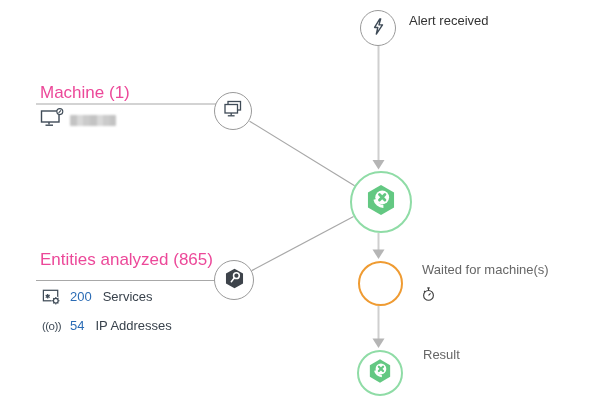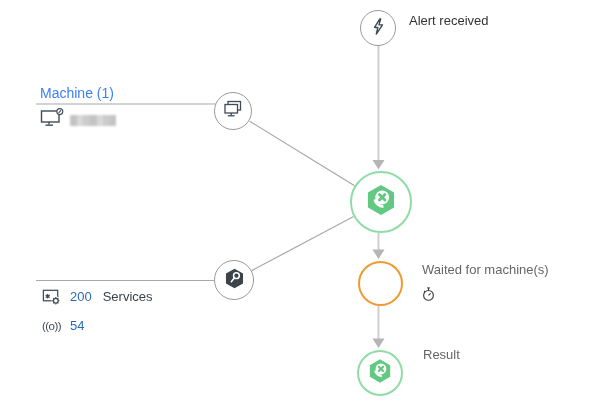--- a/index.html
+++ b/index.html
@@ -10,21 +10,21 @@
   .connectors{position:absolute;left:0;top:0;width:605px;height:405px;pointer-events:none;}
   .node{
     position:absolute;background:#fff;border-radius:50%;box-sizing:border-box;
     display:flex;align-items:center;justify-content:center;cursor:pointer;
   }
   .node-gray{border:1.5px solid #9a9a9a;}
   .node-green{border:2px solid #8fdca6;}
   .node-orange{border:2px solid #ef9b32;}
   .lbl{position:absolute;font-size:13px;line-height:16px;color:#333;white-space:nowrap;}
   .lbl-gray{color:#666;}
-  .heading{position:absolute;font-size:14px;line-height:18px;color:#3b82f6;white-space:nowrap;}
+  .heading{position:absolute;font-size:17px;line-height:18px;color:#ec4899;white-space:nowrap;}
   .machine-row{position:absolute;left:16px;top:108px;display:flex;align-items:center;gap:6px;}
   .redacted{
     width:46px;height:11px;border-radius:1px;filter:blur(0.8px);
     background:repeating-linear-gradient(90deg,#c3c3c3 0 7px,#d8d8d8 7px 13px,#cbcbcb 13px 20px);
   }
   .entity-list{position:absolute;left:16px;top:282px;}
   .entity-row{display:flex;align-items:center;gap:7px;height:29px;font-size:13px;cursor:pointer;}
   .entity-icon{width:23px;display:flex;justify-content:center;align-items:center;}
   .count{color:#2b6cb5;margin-right:4px;}
   .entity-label{color:#39424c;}
@@ -89,20 +89,21 @@
       <svg width="36" height="36" viewBox="0 0 24 24">
         <path d="M12 2 L20.7 7 V17 L12 22 L3.3 17 V7 Z" fill="#63c882"></path>
         <circle cx="12.8" cy="10.2" r="4.6" fill="#fff"></circle>
         <path d="M8.0 11.6 A 5.6 5.6 0 0 0 13.6 16.2" stroke="#fff" stroke-width="2.1" fill="none"></path>
         <line x1="11.0" y1="8.4" x2="14.6" y2="12.0" stroke="#63c882" stroke-width="1.9" stroke-linecap="round"></line>
         <line x1="14.6" y1="8.4" x2="11.0" y2="12.0" stroke="#63c882" stroke-width="1.9" stroke-linecap="round"></line>
       </svg>
     </span>
   </div>
 
+  <div class="heading" style="left:16px;top:251px;">Entities analyzed (865)</div>
   <div class="node node-gray" style="left:190px;top:260px;width:40px;height:40px;">
     <span>
       <svg width="23" height="23" viewBox="0 0 24 24">
         <path d="M12 1.8 L20.9 6.9 V17.1 L12 22.2 L3.1 17.1 V6.9 Z" fill="#3d434a"></path>
         <circle cx="14" cy="9" r="3" fill="none" stroke="#fff" stroke-width="1.6"></circle>
         <line x1="11.9" y1="11.3" x2="8.7" y2="15.3" stroke="#fff" stroke-width="1.6" stroke-linecap="round"></line>
       </svg>
     </span>
   </div>
 
@@ -129,20 +130,21 @@
         </svg>
       </span>
       <span class="count">200</span>
       <span class="entity-label">Services</span>
     </div>
     <div class="entity-row">
       <span class="entity-icon">
         <span class="ip-glyph">((o))</span>
       </span>
       <span class="count">54</span>
+      <span class="entity-label">IP Addresses</span>
     </div>
   </div>
 
   <div class="node node-orange" style="left:334px;top:261px;width:45px;height:45px;"></div>
   <div class="lbl lbl-gray" style="left:398px;top:262px;">Waited for machine(s)</div>
   <div class="waited-detail">
     <span>
       <svg width="15" height="16" viewBox="0 0 16 17" fill="none" stroke="#3c3c3c" stroke-width="1.2">
         <circle cx="8" cy="10" r="5.2"></circle>
         <line x1="6.6" y1="2" x2="9.4" y2="2"></line>

